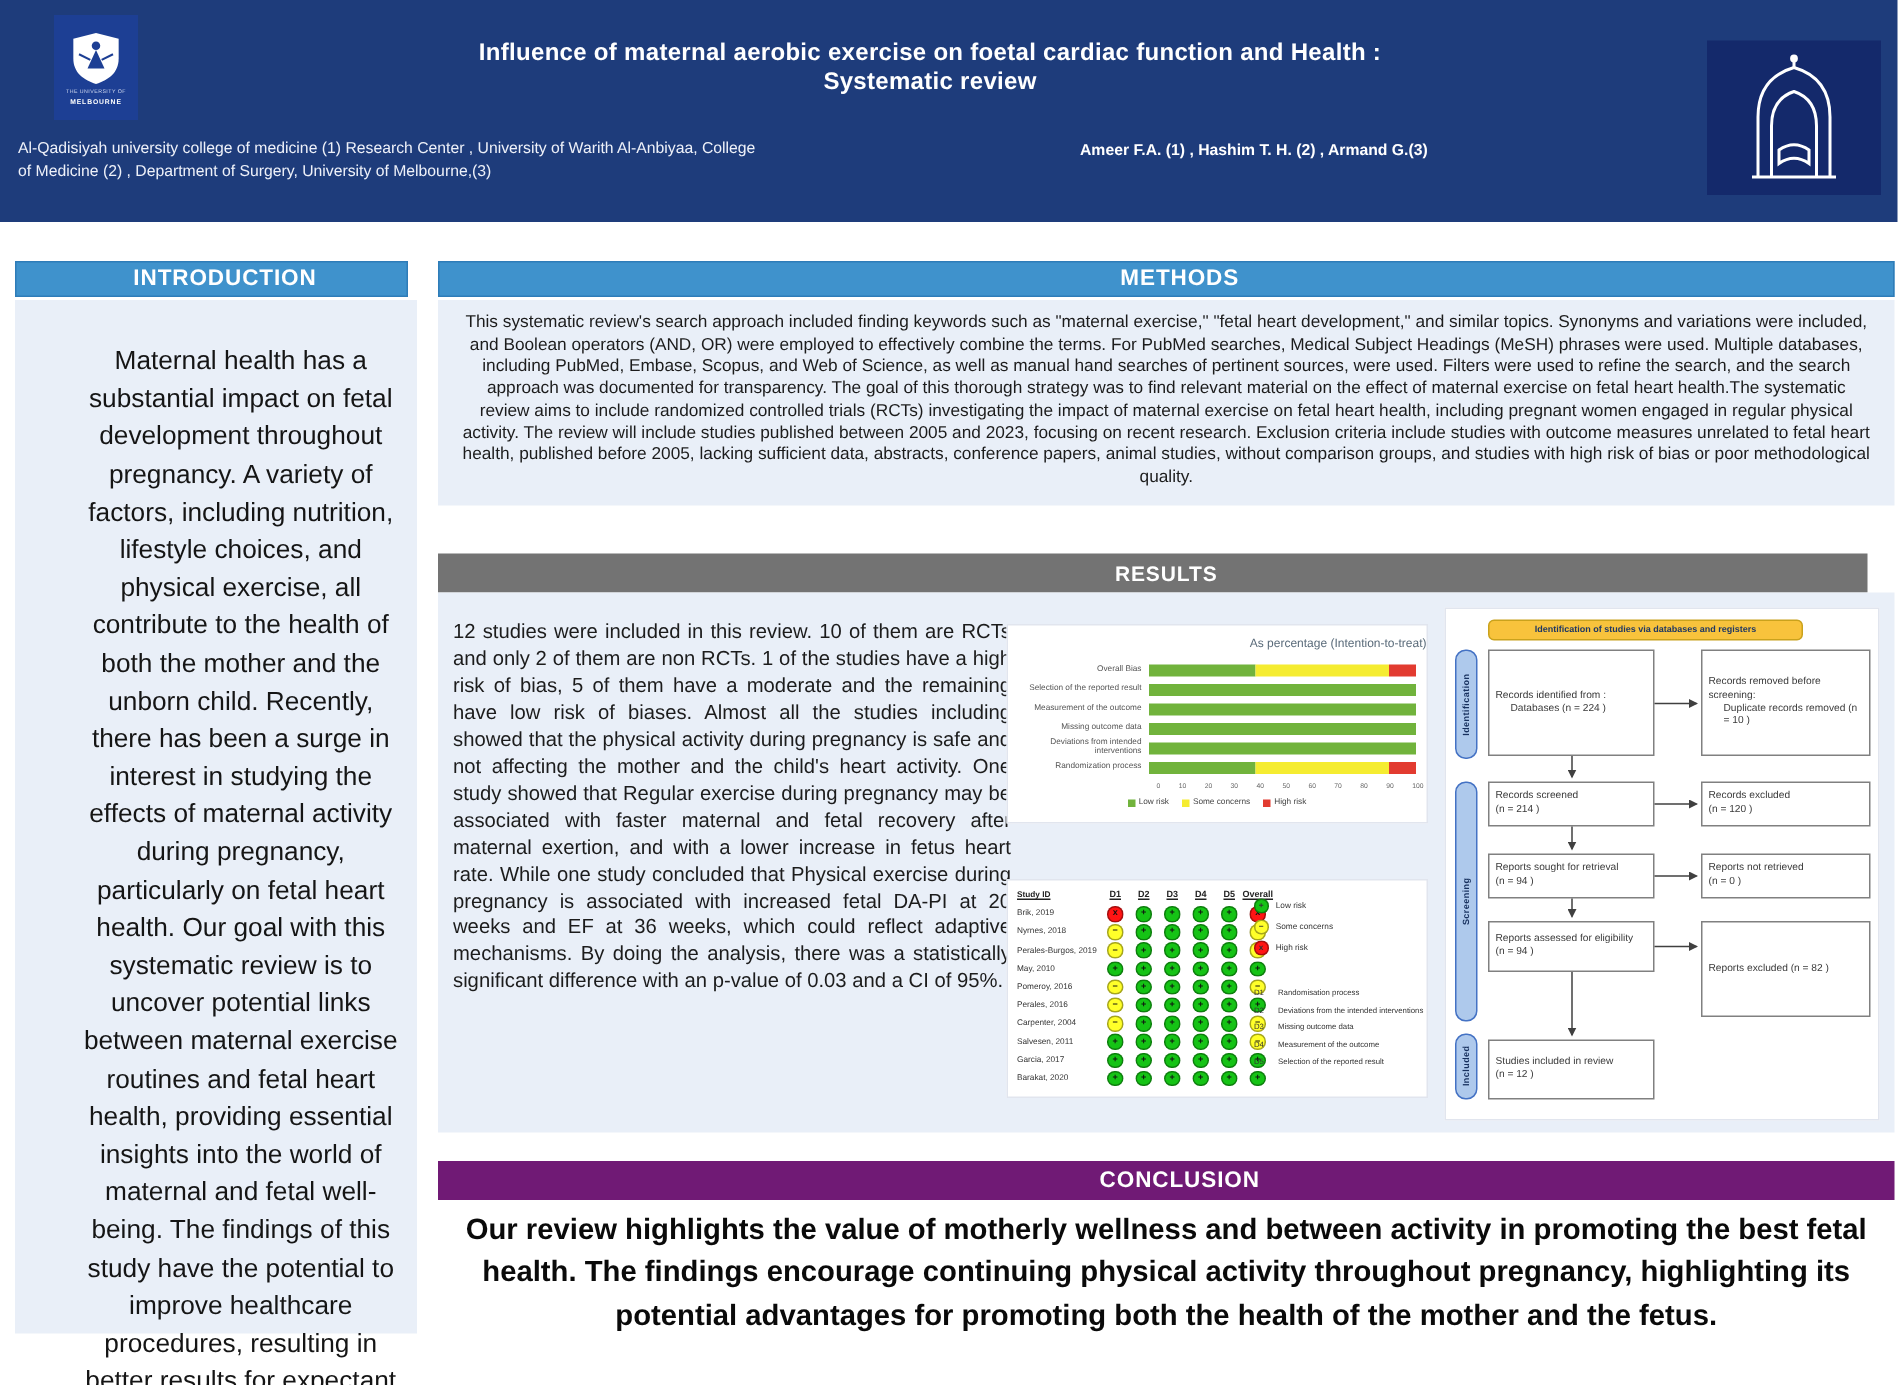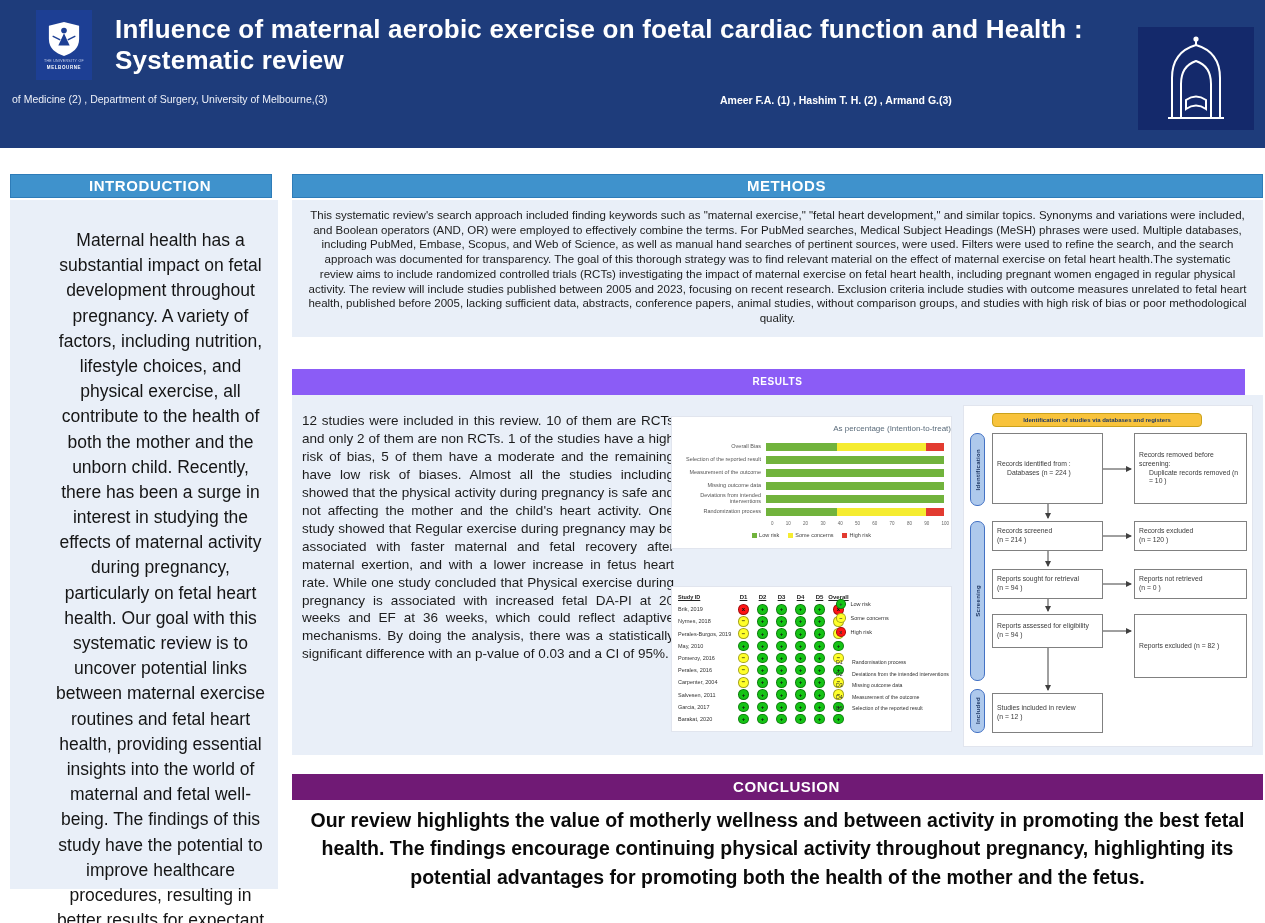--- a/index.html
+++ b/index.html
@@ -1,32 +1,32 @@
 <!DOCTYPE html>
 <html><head>
 <meta charset="utf-8">
 <style>
   * { margin:0; padding:0; box-sizing:border-box; }
   html,body { width:1265px; height:923px; background:#ffffff; font-family:"Liberation Sans", sans-serif; overflow:hidden; }
 
   
   .poster-header { position:absolute; left:0; top:0; width:1265px; height:148px; background:#1e3c7b; color:#fff; }
-  .title-wrap { position:absolute; left:115px; top:14px; width:1010px; font-weight:bold; font-size:26px; line-height:1.2; letter-spacing:0.2px; }
+  .title-wrap { position:absolute; left:115px; top:26px; width:1010px; text-align:center; font-weight:bold; font-size:16px; line-height:1.2; letter-spacing:0.2px; }
   .affil { position:absolute; left:12px; top:92px; width:590px; font-size:10.5px; line-height:1.45; color:#eef1f9; }
   .authors { position:absolute; left:720px; top:94px; font-size:10.5px; font-weight:bold; color:#ffffff; }
   .uom-logo { position:absolute; left:36px; top:10px; width:56px; height:70px; background:#1d3f94; display:flex; flex-direction:column; align-items:center; justify-content:center; gap:2px; }
   .uom-cap1 { font-size:3.5px; color:#cdd6ee; letter-spacing:0.3px; }
   .uom-cap2 { font-size:4.5px; color:#ffffff; font-weight:bold; letter-spacing:0.6px; }
   .warith-logo { position:absolute; left:1138px; top:27px; width:116px; height:103px; background:#14296b; display:flex; align-items:center; justify-content:center; }
 
   
   .sec-bar { position:absolute; color:#fff; font-weight:bold; text-align:center; letter-spacing:0.6px;padding-left:18px; }
   .intro-bar   { left:10px;  top:174px; width:262px; height:24px; line-height:22px; font-size:15px; background:#3f92cc; border:1px solid #2e7cb8; }
   .methods-bar { left:292px; top:174px; width:971px; height:24px; line-height:22px; font-size:15px; background:#3f92cc; border:1px solid #2e7cb8; }
-  .results-bar { left:292px; top:369px; width:953px; height:26px; line-height:26px; font-size:10px; background:#8b5cf6; }
+  .results-bar { left:292px; top:369px; width:953px; height:26px; line-height:26px; font-size:14px; background:#737373; }
   .conclusion-bar { left:292px; top:774px; width:971px; height:26px; line-height:26px; font-size:15px; background:#701a75; }
 
   
   .intro-panel { position:absolute; left:10px; top:200px; width:268px; height:689px; background:#e9eff8;padding-left:33px; }
   .intro-text  { padding:28px 8px; font-size:17.5px; line-height:1.44; text-align:center; color:#151515; }
   .methods-panel { position:absolute; left:292px; top:200px; width:971px; height:137px; background:#e9eff8; }
   .methods-text { padding:8px 16px; font-size:11.5px; line-height:1.28; text-align:center; color:#1c1c1c; }
   .results-panel { position:absolute; left:292px; top:395px; width:971px; height:360px; background:#e9eff8; }
   .results-text { position:absolute; left:302px; top:412px; width:372px; font-size:13.5px; line-height:1.33; text-align:justify; color:#1c1c1c; }
   .conclusion-text { position:absolute; left:292px; top:806px; width:971px; text-align:center; font-size:19.5px; font-weight:bold; line-height:1.45; color:#0a0a0a; }
@@ -82,20 +82,21 @@
     <div class="uom-cap1">THE UNIVERSITY OF</div>
     <div class="uom-cap2">MELBOURNE</div>
   </div>
 
   <div class="title-wrap">
     <div>Influence of maternal aerobic exercise on foetal cardiac function and Health :</div>
     <div>Systematic review</div>
   </div>
 
   <div class="affil">
+    <div>Al-Qadisiyah university college of medicine (1)  Research Center , University of Warith Al-Anbiyaa, College</div>
     <div>of Medicine (2) ,  Department of Surgery, University of Melbourne,(3)</div>
   </div>
 
   <div class="authors">Ameer F.A. (1) , Hashim T. H. (2)  , Armand G.(3)</div>
 
   <div class="warith-logo">
     <svg width="72" height="86" viewBox="0 0 72 86">
       <g stroke="#ffffff" stroke-width="2" fill="none">
         <path d="M12 82 L12 42 Q12 16 36 9 Q60 16 60 42 L60 82"></path>
         <path d="M21 82 L21 48 Q21 30 36 25 Q51 30 51 48 L51 82"></path>

